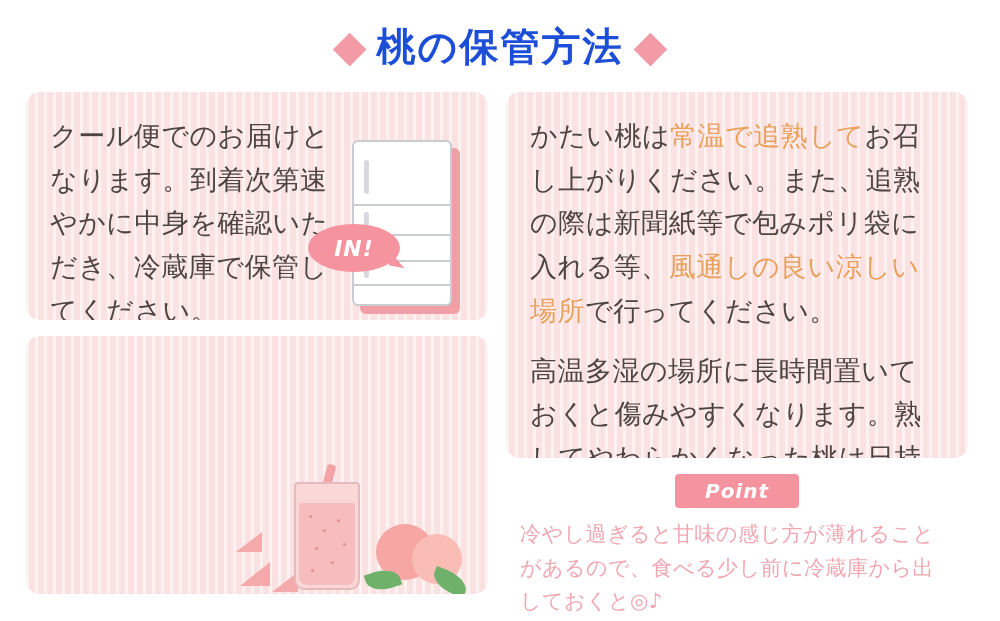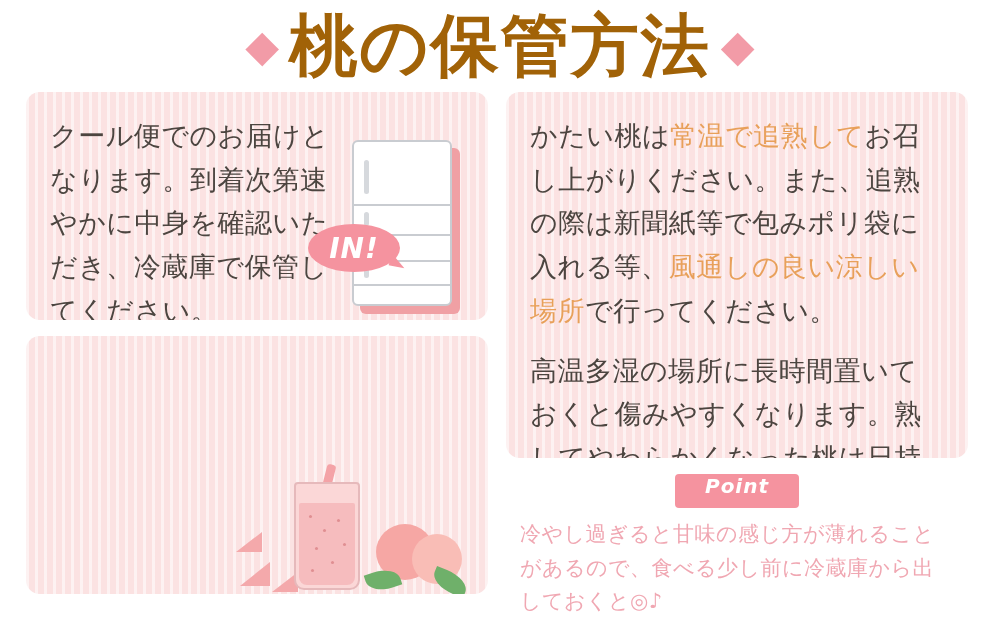--- a/index.html
+++ b/index.html
@@ -25,23 +25,23 @@
 
   
   .title-row {
     display: flex;
     align-items: center;
     justify-content: center;
     height: 92px;
     gap: 10px;
   }
   .title-text {
-    font-size: 68px;
+    font-size: 39px;
     font-weight: bold;
-    color: #a16207;
+    color: #1d4ed8;
     letter-spacing: 2px;
     line-height: 1;
     white-space: nowrap;
   }
   .diamond {
     color: #f29ba7;
     font-size: 44px;
     line-height: 1;
   }
 
@@ -152,21 +152,21 @@
     height: 48px;
     background: #f5939f;
     border-radius: 50%;
     display: flex;
     align-items: center;
     justify-content: center;
     z-index: 4;
   }
   .bubble-text {
     color: #ffffff;
-    font-size: 28px;
+    font-size: 22px;
     font-weight: bold;
     font-style: italic;
     letter-spacing: 1px;
   }
   .bubble:after {
     content: "";
     position: absolute;
     right: -6px;
     bottom: 4px;
     width: 0;
@@ -237,21 +237,21 @@
     border-radius: 0 70% 0 70%;
   }
 
   
   .point-badge {
     width: 124px;
     height: 34px;
     background: #f5939f;
     border-radius: 4px;
     display: flex;
-    align-items: flex-start;
+    align-items: center;
     justify-content: center;
     margin: 16px auto 10px auto;
   }
   .point-badge span {
     color: #ffffff;
     font-size: 20px;
     font-weight: bold;
     font-style: italic;
     letter-spacing: 1px;
   }

